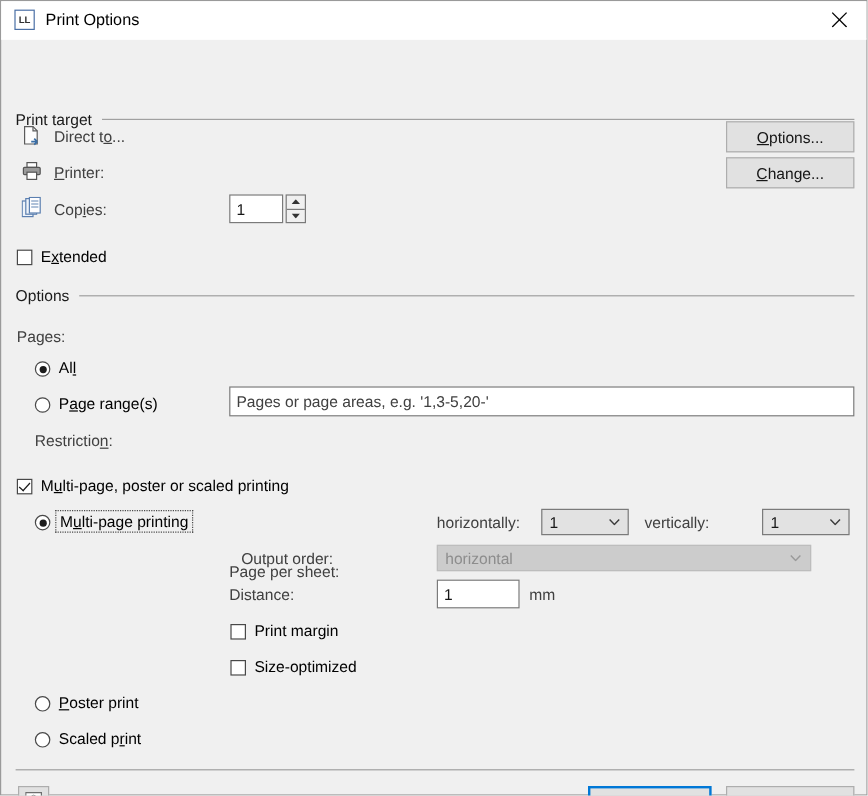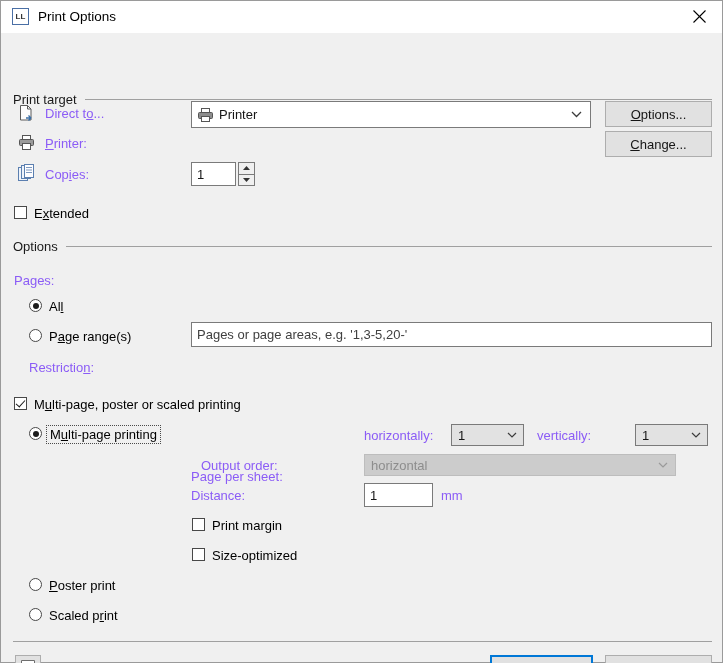--- a/index.html
+++ b/index.html
@@ -76,21 +76,21 @@
     color: #1a1a1a;
   }
   .group-header .gline {
     height: 1px;
     background: #a0a0a0;
     margin-left: 8px;
   }
   .lbl {
     position: absolute;
     font-size: 13px;
-    color: #8b5cf6;
+    color: #404040;
     white-space: nowrap;
   }
   u { text-decoration: underline; }
 
   
   .tinput {
     position: absolute;
     box-sizing: border-box;
     background: #fff;
     border: 1px solid #7a7a7a;
@@ -147,21 +147,21 @@
     align-items: center;
     justify-content: center;
     cursor: default;
   }
   .spinner .sep { border-top: 1px solid #7a7a7a; flex: 1; }
 
   
   .check-row, .radio-row {
     position: absolute;
     display: flex;
-    align-items: flex-start;
+    align-items: flex-end;
     cursor: default;
     white-space: nowrap;
   }
   .cbox {
     width: 13px;
     height: 13px;
     box-sizing: border-box;
     border: 1px solid #484848;
     background: #fff;
     margin-right: 7px;
@@ -261,35 +261,20 @@
     </div>
 
     <span class="icon" style="left:17px; top:71px;">
       <svg width="17" height="18" viewBox="0 0 17 18">
         <path d="M2.5 1.5 h7 l3.5 3.5 v11 h-10.5 z" fill="#fdfdfd" stroke="#5b5b5b" stroke-width="1"></path>
         <path d="M9.5 1.5 v3.5 h3.5" fill="none" stroke="#5b5b5b" stroke-width="1"></path>
         <path d="M8 14 h5 m0 0 l-2.5 -2.5 m2.5 2.5 l-2.5 2.5" fill="none" stroke="#3a6ea5" stroke-width="1.4"></path>
       </svg>
     </span>
     <span class="lbl" style="left:44px; top:73px;">Direct t<u>o</u>...</span>
-    <div class="combo" style="left:190px; top:68px; width:400px; height:27px;">
-      <span style="display:flex; align-items:center; margin-right:6px;">
-        <svg width="15" height="14" viewBox="0 0 15 14">
-          <rect x="3.5" y="0.5" width="8" height="4" fill="#fff" stroke="#555" stroke-width="1"></rect>
-          <rect x="0.5" y="4.5" width="14" height="6" rx="1" fill="#8d8d8d" stroke="#555" stroke-width="1"></rect>
-          <rect x="3.5" y="8.5" width="8" height="5" fill="#fff" stroke="#555" stroke-width="1"></rect>
-        </svg>
-      </span>
-      <span class="combo-text">Printer</span>
-      <span class="chev">
-        <svg width="11" height="7" viewBox="0 0 11 7">
-            <path d="M1 1 L5.5 5.5 L10 1" fill="none" stroke="#3c3c3c" stroke-width="1.3"></path>
-          </svg>
-      </span>
-    </div>
     <div class="btn" style="left:604px; top:68px; width:107px; height:26px;">
       <span><u>O</u>ptions...</span>
     </div>
 
     <span class="icon" style="left:17px; top:102px;">
       <svg width="17" height="16" viewBox="0 0 17 16">
         <rect x="4.5" y="0.5" width="8" height="4" fill="#fff" stroke="#555" stroke-width="1"></rect>
         <rect x="1.5" y="4.5" width="14" height="6" rx="1" fill="#9a9a9a" stroke="#555" stroke-width="1"></rect>
         <rect x="4.5" y="8.5" width="8" height="6" fill="#fff" stroke="#555" stroke-width="1"></rect>
       </svg>

